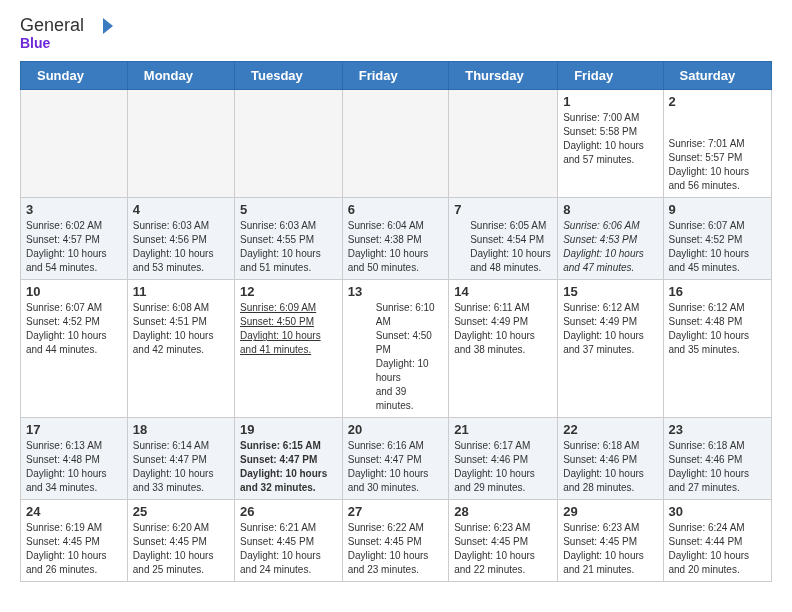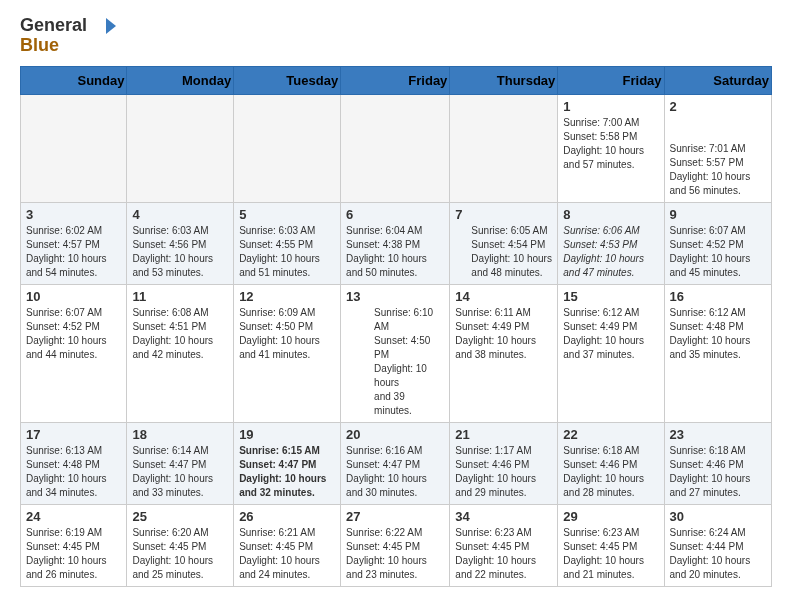--- a/index.html
+++ b/index.html
@@ -33,23 +33,23 @@
       font-size: 15px;
       color: #555;
     }
     .calendar-table {
       width: 100%;
       border-collapse: collapse;
       font-size: 11px;
     }
     .calendar-table th {
       background: #3a7bbf;
-      color: #000000;
-      padding: 6px 2px;
-      text-align: right;
+      color: #ffffff;
+      padding: 6px 16px;
+      text-align: left;
       font-size: 13px;
       border: 1px solid #2a6aad;
     }
     .calendar-table td {
       border: 1px solid #ccc;
       vertical-align: top;
       padding: 4px 5px;
       width: 113px;
       height: 80px;
       background: #fff;
@@ -72,27 +72,27 @@
     tr:nth-child(even) td:not(.empty) {
       background: #f0f4f8;
     }
   </style>
 </head>
 <body>
 
 <div class="header-section">
   <div class="logo">
     <div style="line-height:1.1">
-      <div style="font-size:18px;font-weight:bold;color:#333;display:flex;align-items:center;gap:11px">
+      <div style="font-size:18px;font-weight:normal;color:#333;display:flex;align-items:center;gap:11px">
         <span style="color:#333">General</span>
         <svg width="20" height="20" viewBox="0 0 20 20">
           <polygon points="8,2 18,10 8,18" fill="#3a7bbf"></polygon>
         </svg>
       </div>
-      <div style="font-size:18px;font-weight:bold;color:#a16207">Blue</div>
+      <div style="font-size:14px;font-weight:bold;color:#6d28d9">Blue</div>
     </div>
   </div>
   <div class="title-area">
     <div class="month-title"></div>
     <div class="location-title"></div>
   </div>
 </div>
 
 <table class="calendar-table">
   <thead>
@@ -189,21 +189,21 @@
         </td>
         <td>
           <span class="day-number">11</span>
           <div class="day-info" style="white-space: pre-line;">Sunrise: 6:08 AM
 Sunset: 4:51 PM
 Daylight: 10 hours
 and 42 minutes.</div>
         </td>
         <td>
           <span class="day-number">12</span>
-          <div class="day-info" style="white-space: pre-line;">Sunrise: 6:09 AM
+          <div class="day-info" style="white-space: pre-line; text-decoration: underline;">Sunrise: 6:09 AM
 Sunset: 4:50 PM
 Daylight: 10 hours
 and 41 minutes.</div>
         </td>
         <td>
           <span class="day-number">13</span>
           <div class="day-info" style="white-space: pre-line; margin-left: 28px;">Sunrise: 6:10 AM
 Sunset: 4:50 PM
 Daylight: 10 hours
 and 39 minutes.</div>
@@ -254,21 +254,21 @@
         </td>
         <td>
           <span class="day-number">20</span>
           <div class="day-info" style="white-space: pre-line;">Sunrise: 6:16 AM
 Sunset: 4:47 PM
 Daylight: 10 hours
 and 30 minutes.</div>
         </td>
         <td>
           <span class="day-number">21</span>
-          <div class="day-info" style="white-space: pre-line;">Sunrise: 1:17 AM
+          <div class="day-info" style="white-space: pre-line;">Sunrise: 6:17 AM
 Sunset: 4:46 PM
 Daylight: 10 hours
 and 29 minutes.</div>
         </td>
         <td>
           <span class="day-number">22</span>
           <div class="day-info" style="white-space: pre-line;">Sunrise: 6:18 AM
 Sunset: 4:46 PM
 Daylight: 10 hours
 and 28 minutes.</div>
@@ -304,21 +304,21 @@
 and 24 minutes.</div>
         </td>
         <td>
           <span class="day-number">27</span>
           <div class="day-info" style="white-space: pre-line;">Sunrise: 6:22 AM
 Sunset: 4:45 PM
 Daylight: 10 hours
 and 23 minutes.</div>
         </td>
         <td>
-          <span class="day-number">34</span>
+          <span class="day-number">28</span>
           <div class="day-info" style="white-space: pre-line;">Sunrise: 6:23 AM
 Sunset: 4:45 PM
 Daylight: 10 hours
 and 22 minutes.</div>
         </td>
         <td>
           <span class="day-number">29</span>
           <div class="day-info" style="white-space: pre-line;">Sunrise: 6:23 AM
 Sunset: 4:45 PM
 Daylight: 10 hours

